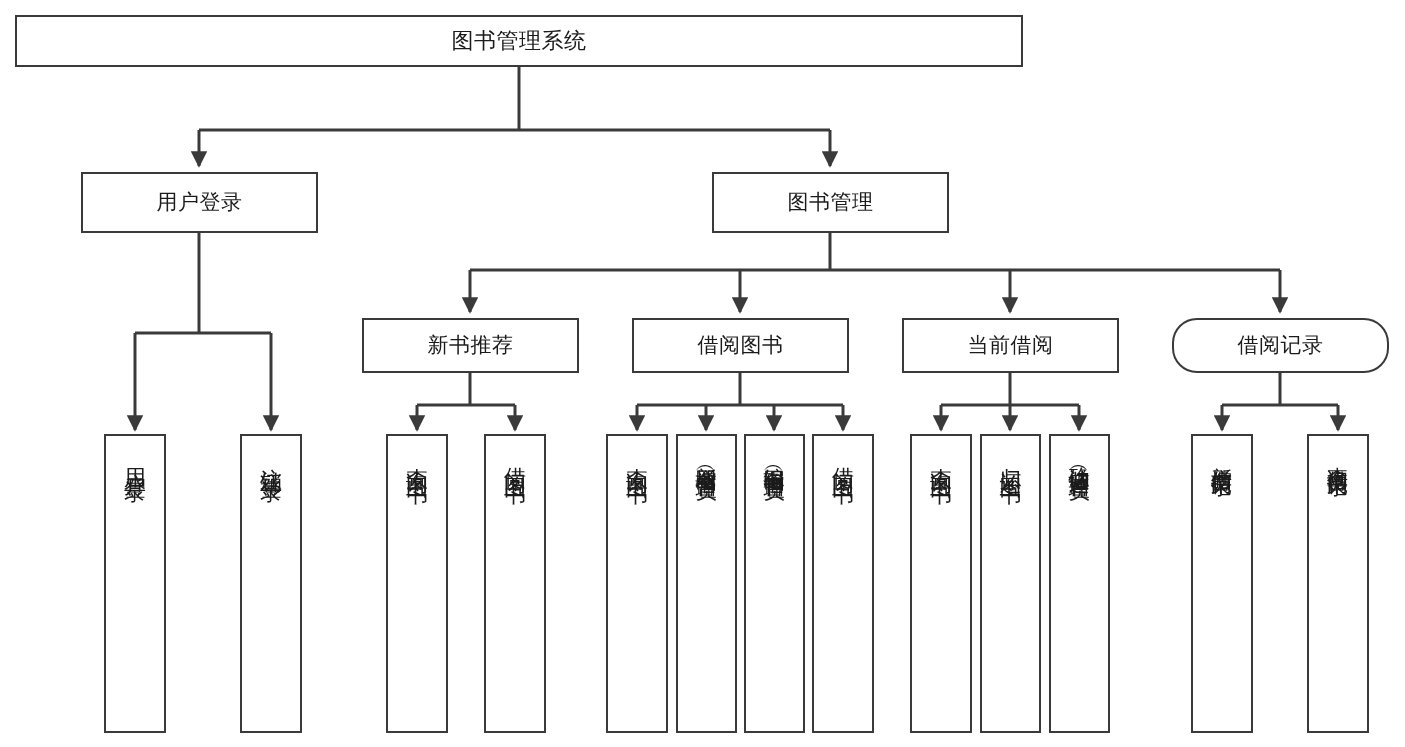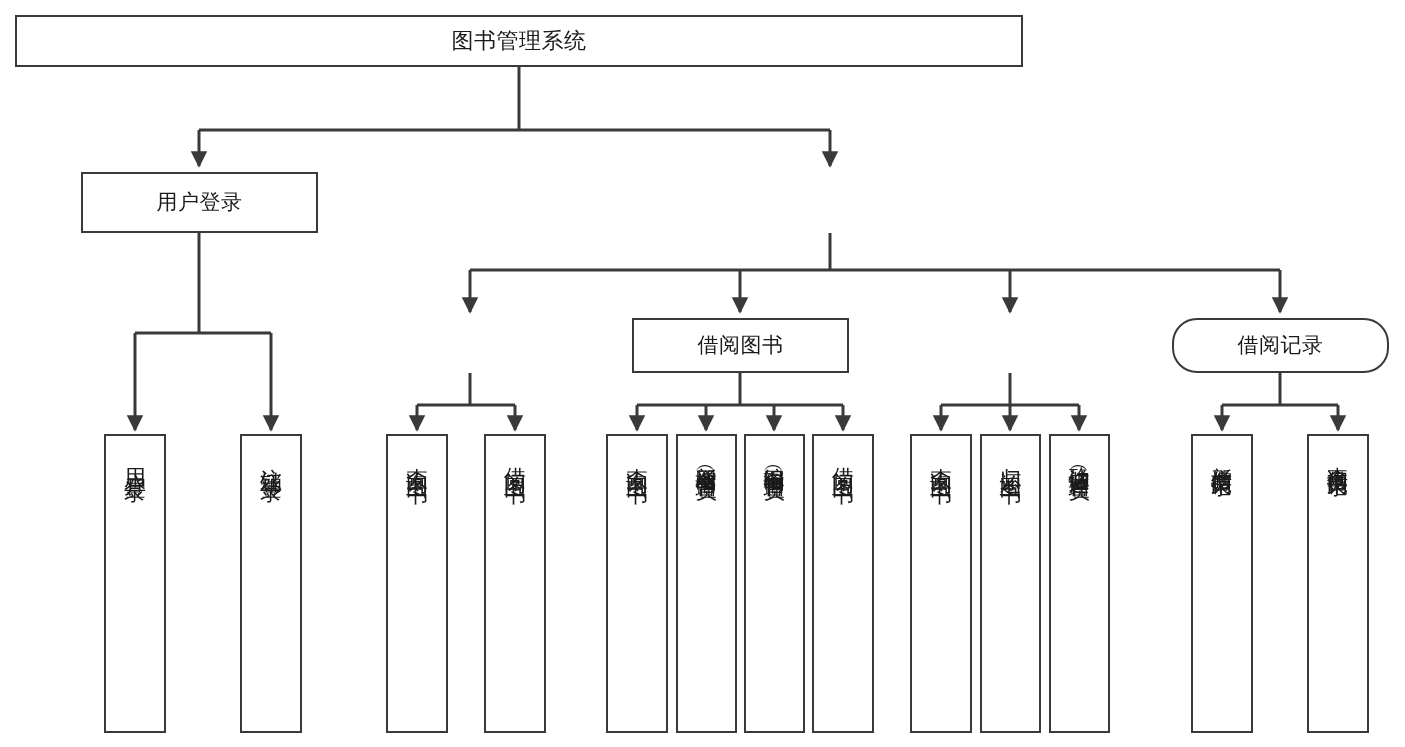--- a/index.html
+++ b/index.html
@@ -133,24 +133,33 @@
     </g>
   </svg>
 
   <div class="node horiz root" style="left:15px; top:15px; width:1008px; height:52px;">
     <span class="node-label">图书管理系统</span>
   </div>
 
   <div class="node horiz" style="left:81px; top:172px; width:237px; height:61px;">
     <span class="node-label">用户登录</span>
   </div>
-
+  <div class="node horiz" style="left:712px; top:172px; width:237px; height:61px;">
+    <span class="node-label">图书管理</span>
+  </div>
+
+  <div class="node horiz" style="left:362px; top:318px; width:217px; height:55px;">
+    <span class="node-label">新书推荐</span>
+  </div>
   <div class="node horiz" style="left:632px; top:318px; width:217px; height:55px;">
     <span class="node-label">借阅图书</span>
   </div>
+  <div class="node horiz" style="left:902px; top:318px; width:217px; height:55px;">
+    <span class="node-label">当前借阅</span>
+  </div>
   <div class="node horiz" style="left:1172px; top:318px; width:217px; height:55px;border-radius:25px;">
     <span class="node-label">借阅记录</span>
   </div>
 
   <div class="node vert" style="left:104px; top:434px; width:62px; height:299px;">
     <span class="node-label">用户登录</span>
   </div>
   <div class="node vert" style="left:240px; top:434px; width:62px; height:299px;">
     <span class="node-label">注销登录</span>
   </div>

